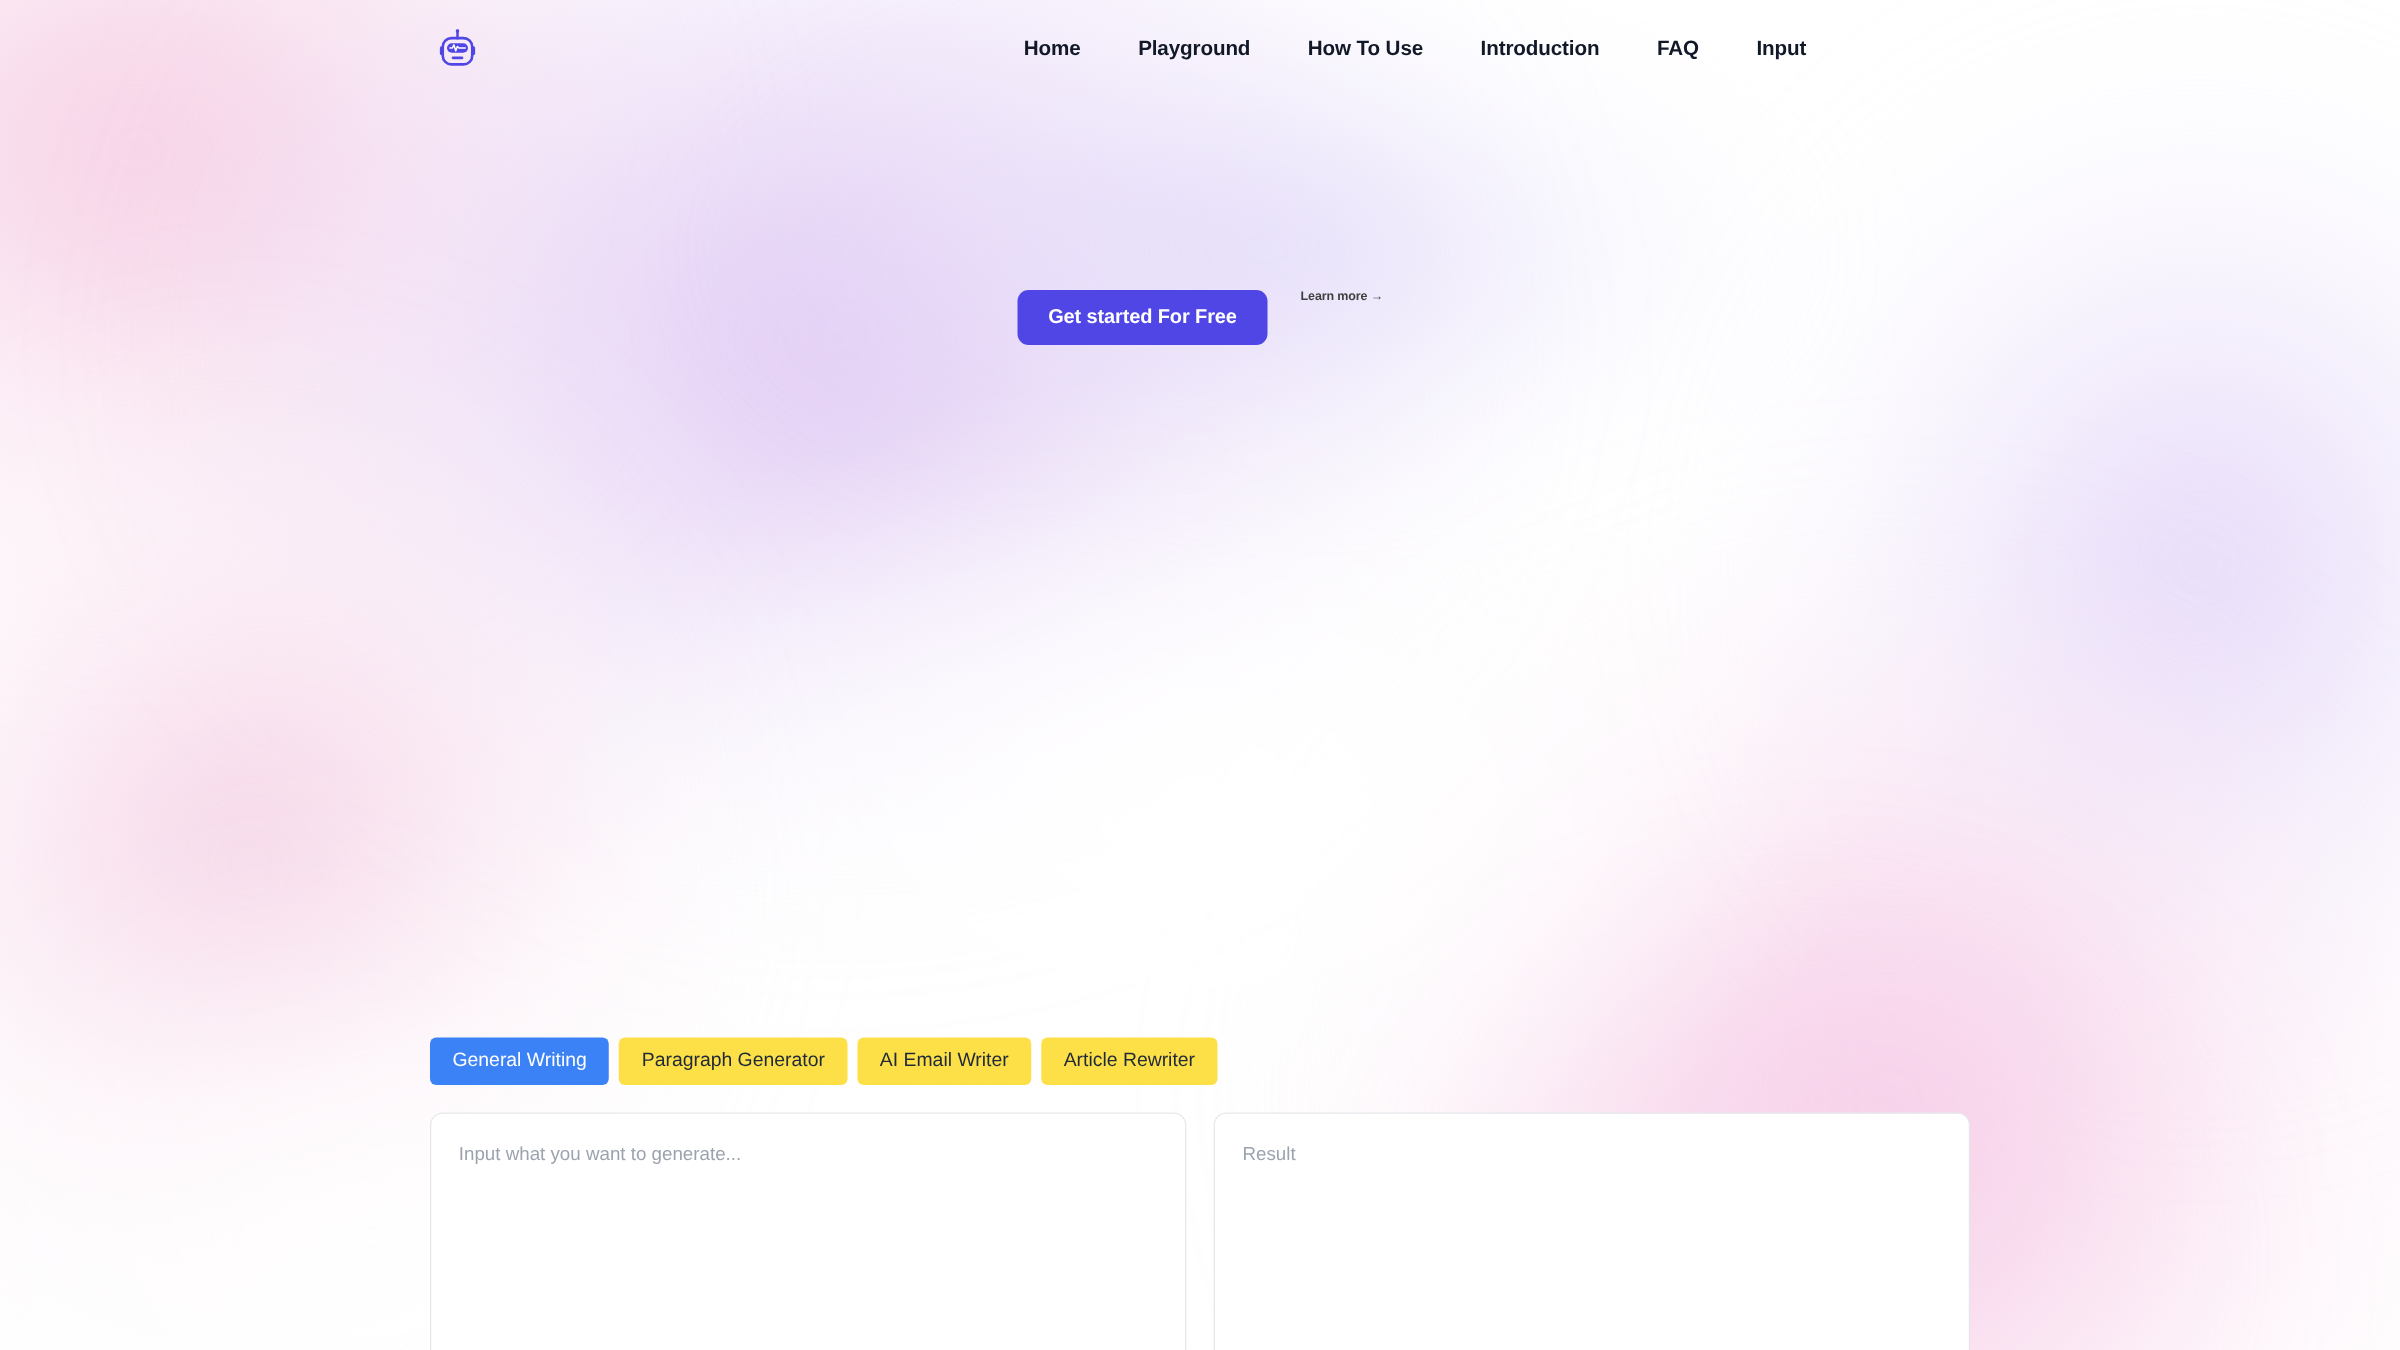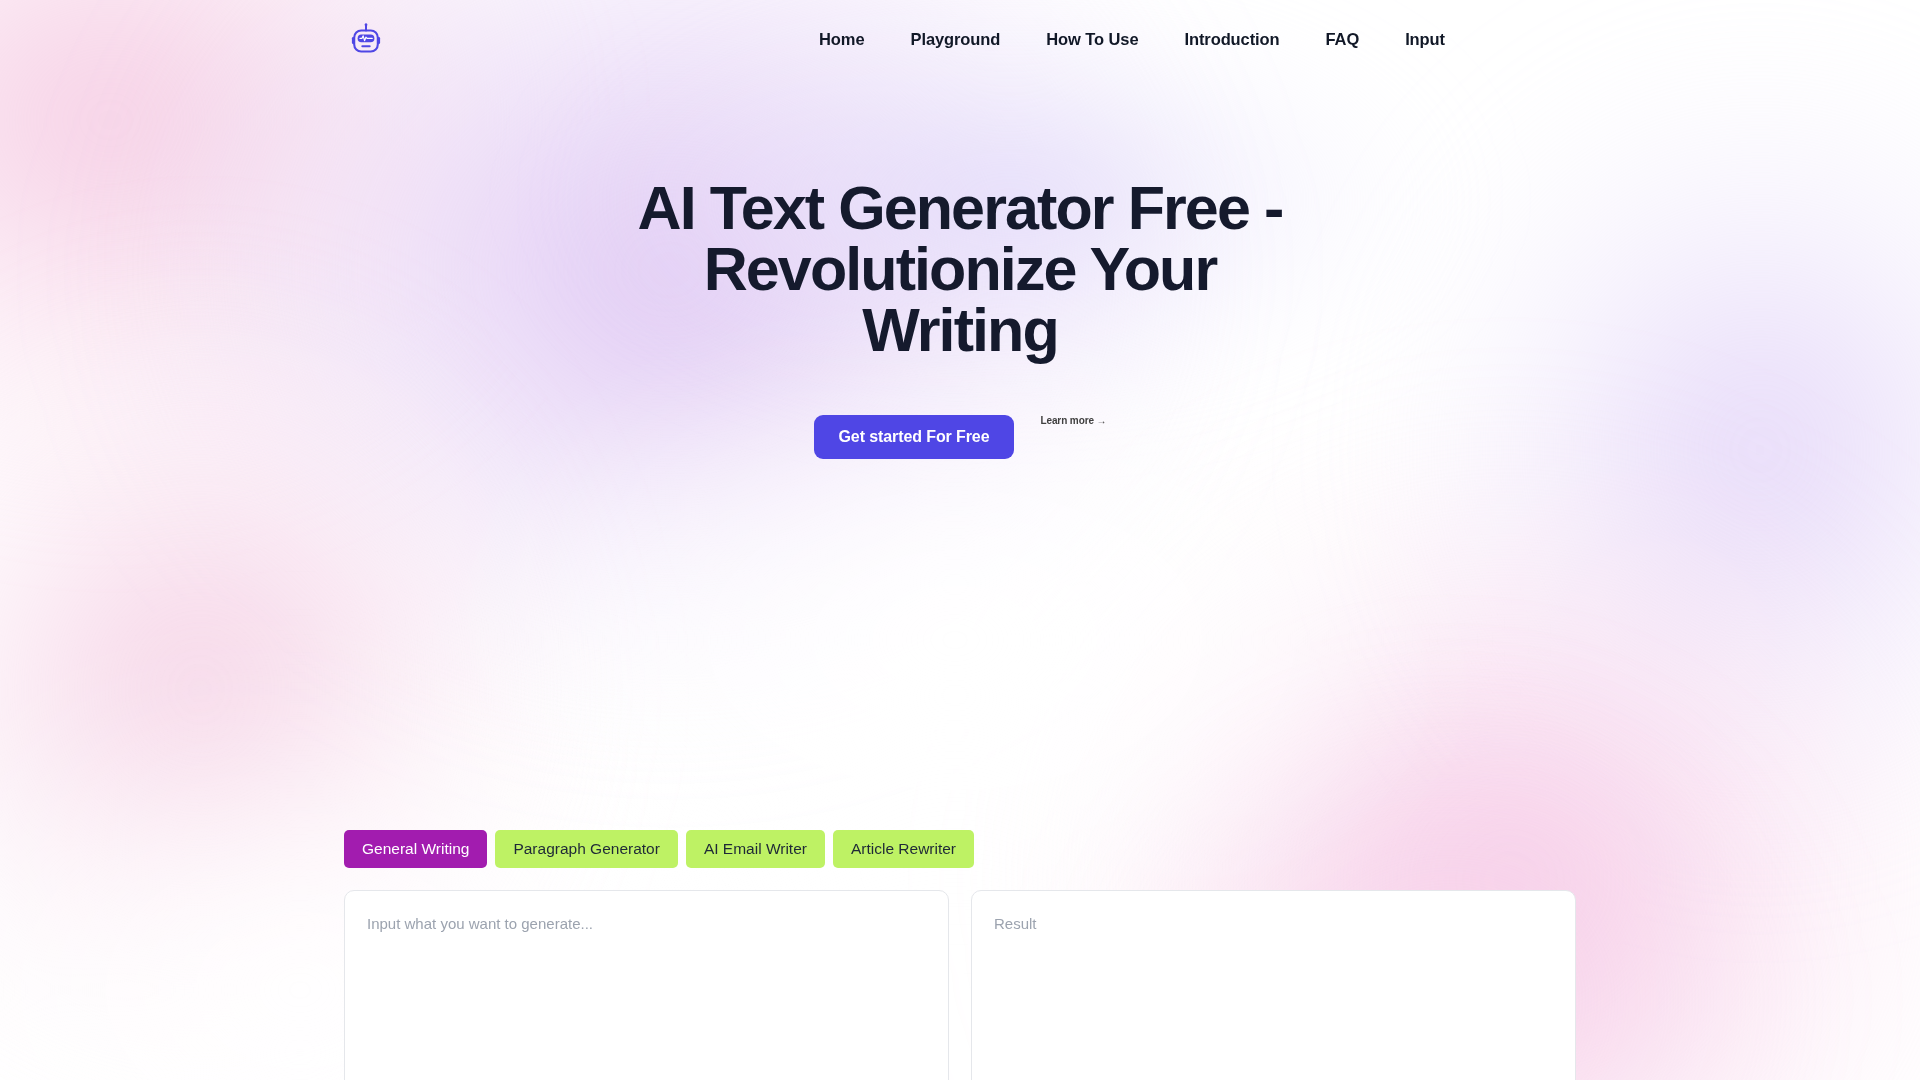--- a/index.html
+++ b/index.html
@@ -154,31 +154,31 @@
     width:1232px;
   }
   #tab-bar {
     display:flex;
     gap:8px;
   }
   .tab {
     font-size:15.5px;
     font-weight:400;
     color:#1f2937;
-    background:#bef264;
+    background:#fde047;
     border:none;
     border-radius:5px;
     padding:9px 18px;
     cursor:pointer;
     font-family:"Liberation Sans", sans-serif;
     white-space:nowrap;
     line-height:1.3;
   }
   .tab.active {
-    background:#a21caf;
+    background:#3b82f6;
     color:#ffffff;
   }
 
   #panels {
     margin-top:22px;
     display:flex;
     gap:22px;
   }
   .panel {
     background:#ffffff;
@@ -242,21 +242,20 @@
       <a class="nav-link" href="#">Home</a>
       <a class="nav-link" href="#">Playground</a>
       <a class="nav-link" href="#">How To Use</a>
       <a class="nav-link" href="#">Introduction</a>
       <a class="nav-link" href="#">FAQ</a>
       <a class="nav-link" href="#">Input</a>
     </nav>
   </header>
 
   <section id="hero">
-    <h1 id="hero-title">AI Text Generator Free - Revolutionize Your Writing</h1>
 
     <div id="hero-cta-row">
       <button id="cta-primary" type="button">Get started For Free</button>
       <a id="cta-secondary" href="#">Learn more →</a>
     </div>
   </section>
 
   <section id="playground">
 
     <div id="tab-bar">

